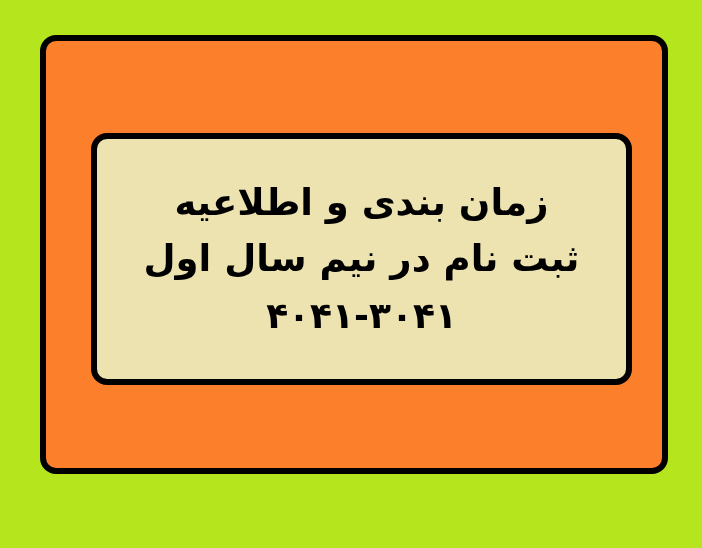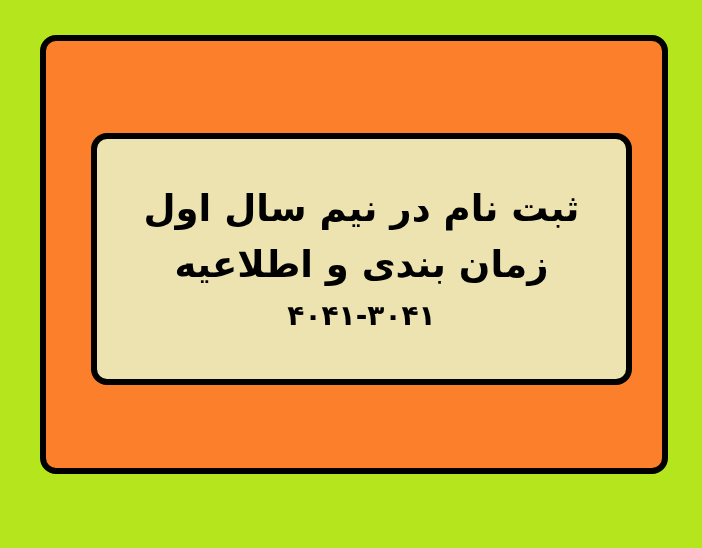--- a/index.html
+++ b/index.html
@@ -65,32 +65,32 @@
     color: #000000;
     font-family: "DejaVu Sans", "Liberation Sans", sans-serif;
     font-weight: 700;
     font-size: 37px;
     line-height: 1.48;
     letter-spacing: 0px;
     white-space: nowrap;
   }
   #headline-line-1 { font-size: 37px; }
   #headline-line-2 { font-size: 37px; }
-  #headline-line-3 { font-size: 28px; letter-spacing: 1px; }
+  #headline-line-3 { font-size: 36px; letter-spacing: 1px; }
 </style>
 </head>
 <body>
 
 <div id="poster-canvas">
 
   <div id="outer-panel">
 
     <div id="inner-card">
 
+      <span class="headline-line" id="headline-line-1">زمان بندی و اطلاعیه</span>
+
       <span class="headline-line" id="headline-line-2">ثبت نام در نیم سال اول</span>
-
-      <span class="headline-line" id="headline-line-1">زمان بندی و اطلاعیه</span>
 
       <span class="headline-line" id="headline-line-3">۱۴۰۳-۱۴۰۴</span>
 
     </div>
   </div>
 </div>
 
 </body></html>

